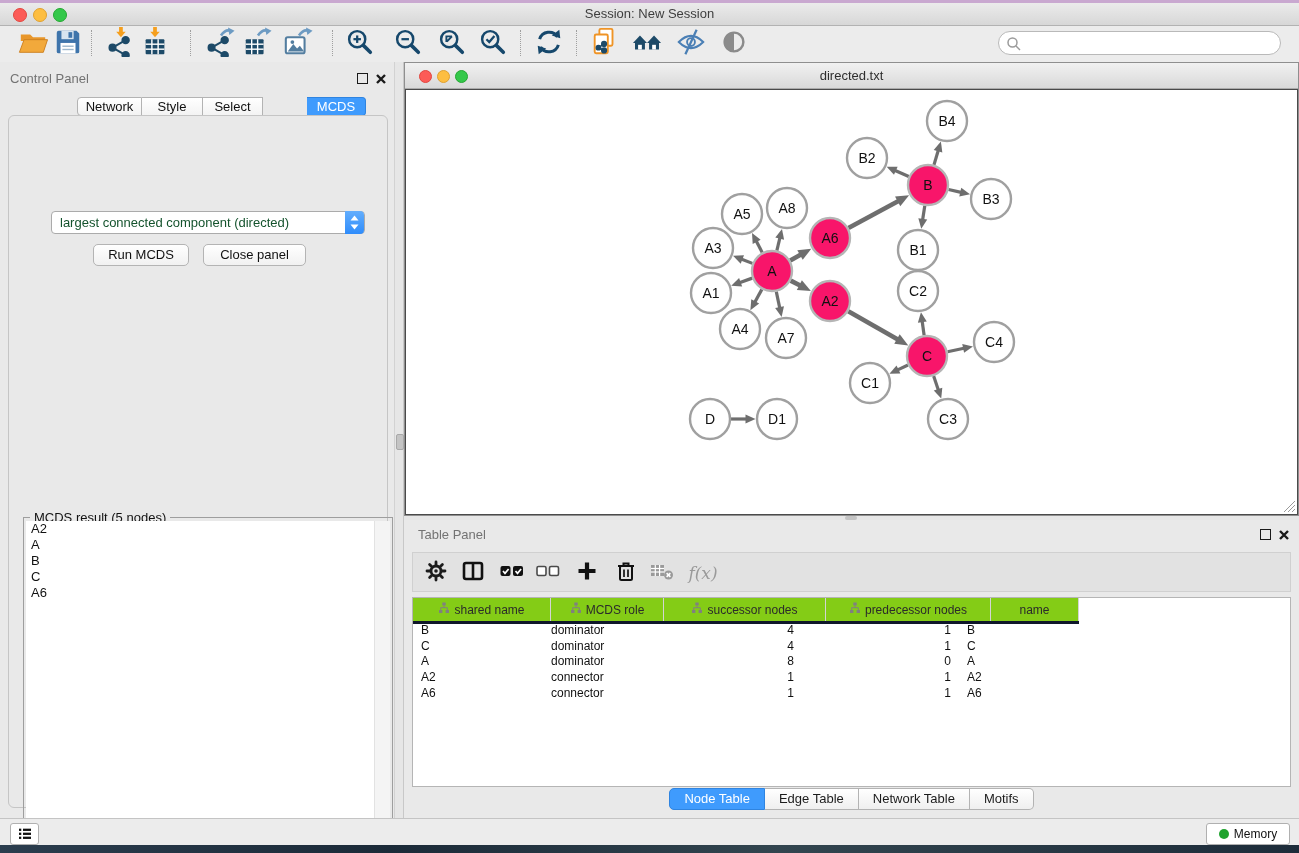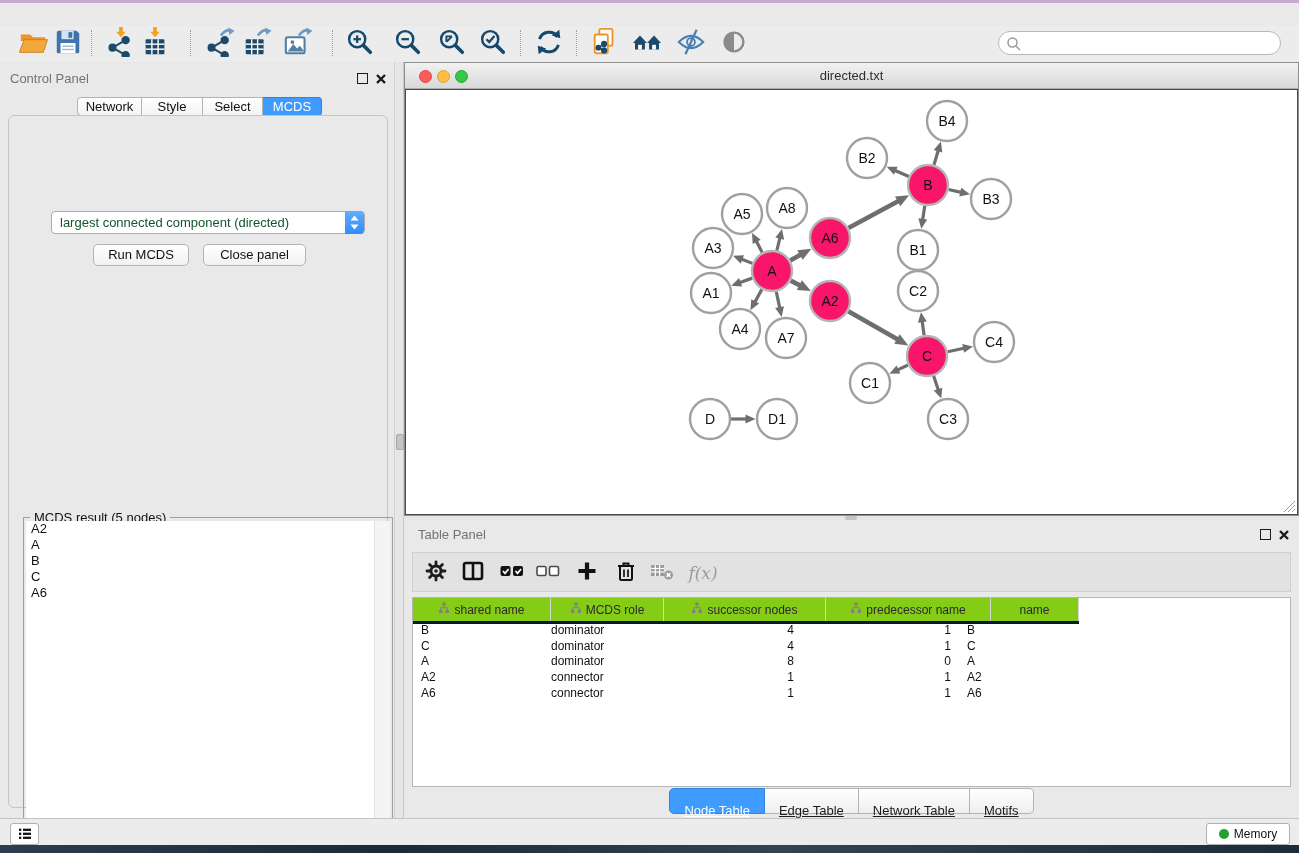--- a/index.html
+++ b/index.html
@@ -25,21 +25,21 @@
 
   
   #control-panel{left:0;top:62px;width:394px;height:756px;background:#e9e9e9;}
   .panel-title{position:absolute;font-size:13px;color:#737373;}
   .float-btn{position:absolute;width:11px;height:11px;border:1.6px solid #1a1a1a;box-sizing:border-box;background:transparent;}
   .close-btn{position:absolute;width:12px;height:12px;}
   #cp-tabpane{position:absolute;left:8px;top:53px;width:378px;height:691px;border:1px solid #c5c5c5;border-radius:6px;}
   .seg{position:absolute;height:19px;box-sizing:border-box;border:1px solid #b3b3b3;background:linear-gradient(#ffffff,#f3f3f3);font-size:13px;color:#111;text-align:center;line-height:18px;border-left-width:0;}
   .seg.first{border-left-width:1px;border-radius:4px 0 0 4px;}
   .seg.last{border-radius:0 4px 4px 0;}
-  .seg.sel{background:#3f9bfd;color:#fff;border-color:#2f84e0;}
+  .seg.sel{background:#3f9bfd;color:#fff;border-color:#2f84e0;margin-left:44px;}
   #opt-label{position:absolute;left:0;top:75px;width:394px;text-align:center;font-size:13px;color:#111;}
   #mcds-dropdown{position:absolute;left:42px;top:95px;width:314px;height:23px;background:#fff;border:1px solid #ababab;border-radius:4px;box-sizing:border-box;}
   #mcds-dropdown .dd-text{position:absolute;left:8px;top:3px;font-size:13px;color:#14532d;}
   #dd-stepper{position:absolute;right:0;top:-1px;width:19px;height:23px;background:linear-gradient(#63aefd,#2f8cfb);border-radius:0 4px 4px 0;}
   .btn{position:absolute;height:22px;box-sizing:border-box;border:1px solid #b4b4b4;border-radius:5px;background:linear-gradient(#ffffff,#f1f1f1);font-size:13px;color:#111;text-align:center;line-height:20px;}
   #result-group{position:absolute;left:14px;top:401px;width:368px;height:337px;border:1px solid #9e9e9e;}
   #result-label{position:absolute;left:6px;top:-8px;background:#e9e9e9;padding:0 4px;font-size:13px;color:#111;}
   #result-list{position:absolute;left:2px;top:3px;width:348px;height:331px;background:#fff;overflow:hidden;}
   #result-scroll{position:absolute;right:2px;top:3px;width:15px;height:331px;background:#f4f4f4;border-left:1px solid #e2e2e2;}
   .result-item{font-size:13px;color:#111;line-height:16px;padding-left:5px;}
@@ -62,39 +62,45 @@
   #table-panel{left:404px;top:520px;width:895px;height:298px;background:#e9e9e9;}
   #tp-toolbar{position:absolute;left:8px;top:32px;width:879px;height:40px;background:#e2e2e2;border:1px solid #d0d0d0;box-sizing:border-box;}
   .tp-btn{position:absolute;top:8px;width:30px;height:24px;display:flex;align-items:center;justify-content:center;}
   .fx-label{font-family:"DejaVu Serif",serif;font-style:italic;font-size:17px;color:#9a9a9a;}
   #tp-table{position:absolute;left:8px;top:77px;width:879px;height:190px;background:#fff;border:1px solid #b5b5b5;box-sizing:border-box;overflow:hidden;}
   #tp-header{position:absolute;left:0;top:0;height:23px;display:flex;background:#84cc16;border-bottom:3px solid #0f172a;}
   .th{box-sizing:border-box;border-right:1px solid #d4d4d4;display:flex;align-items:center;justify-content:center;gap:4px;font-size:12px;color:#2b2b2b;}
   .tr{position:absolute;left:0;height:16px;display:flex;}
   .td{box-sizing:border-box;font-size:12px;color:#111;line-height:16px;overflow:hidden;white-space:nowrap;}
   #tp-tabs{position:absolute;left:0;top:268px;width:895px;height:22px;display:flex;justify-content:center;}
-  .bottom-tab{height:22px;box-sizing:border-box;border:1px solid #b3b3b3;border-left-width:0;background:linear-gradient(#ffffff,#efefef);font-size:13px;color:#1c1c1c;text-align:center;line-height:20px;padding:12px 14px;text-decoration:underline;}
+  .bottom-tab{height:22px;box-sizing:border-box;border:1px solid #b3b3b3;border-left-width:0;background:linear-gradient(#ffffff,#efefef);font-size:13px;color:#1c1c1c;text-align:center;line-height:20px;padding:0 14px;}
   .bottom-tab.first{border-left-width:1px;border-radius:5px 0 0 5px;}
   .bottom-tab.last{border-radius:0 5px 5px 0;}
   .bottom-tab.sel{background:#3f9bfd;color:#fff;border-color:#2f84e0;}
 
   
   #statusbar{left:0;top:818px;width:1299px;height:27px;background:#ececec;border-top:1px solid #c4c4c4;box-sizing:border-box;}
   #status-list-btn{position:absolute;left:10px;top:4px;width:27px;height:20px;background:#fff;border:1px solid #b0b0b0;border-radius:3px;display:flex;align-items:center;justify-content:center;}
   #memory-btn{position:absolute;right:9px;top:4px;width:82px;height:20px;background:#fff;border:1px solid #b0b0b0;border-radius:3px;display:flex;align-items:center;justify-content:center;gap:5px;font-size:12px;color:#111;}
   #memory-dot{width:10px;height:10px;border-radius:50%;background:#1fa32e;}
   #desktop-bottom{left:0;top:845px;width:1299px;height:8px;background:linear-gradient(90deg,#2b3d4e,#1b2a38 30%,#32454f 60%,#1d2c3a);}
 </style>
 </head>
 <body>
 
 <div id="screen">
 
   <div id="desktop-top" class="abs"></div>
 
+  <div id="titlebar" class="abs">
+    <span class="tl red" style="left:13px;"></span>
+    <span class="tl yellow" style="left:33px;"></span>
+    <span class="tl green" style="left:53px;"></span>
+    <div id="window-title">Session: New Session</div>
+  </div>
 
   <div id="toolbar" class="abs">
       <span class="tb-btn" style="left: 15px;">
         <span><svg width="30" height="30" viewBox="0 0 32 32">
             <path d="M3 8h10l3 3h13v4H3z" fill="#e8962a"></path>
             <path d="M1.5 27L6.5 13.5h25L27 27z" fill="#f2a93b" stroke="#cd7f1e"></path>
           </svg></span>
       </span>
       <span class="tb-btn" style="left: 50px;">
         <span><svg width="30" height="30" viewBox="0 0 32 32">
@@ -494,21 +500,21 @@
               </svg></span>
             <span>successor nodes</span>
           </div>
           <div class="th" style="width: 165px;">
             <span><svg width="12" height="12" viewBox="0 0 12 12">
                 <rect x="4.3" y="0.5" width="3.4" height="3" fill="#808080"></rect>
                 <path d="M6 3.5v2.2M2.7 8V5.7h6.6V8" stroke="#808080" fill="none"></path>
                 <rect x="1" y="8" width="3.4" height="3" fill="#808080"></rect>
                 <rect x="7.6" y="8" width="3.4" height="3" fill="#808080"></rect>
               </svg></span>
-            <span>predecessor name</span>
+            <span>predecessor nodes</span>
           </div>
           <div class="th" style="width: 88px;">
             <span>name</span>
           </div>
         </div>
       <div id="tp-body">
           <div class="tr" style="top: 24px;">
             <div class="td" style="width: 130px; text-align: left; padding-left: 8px;">B</div>
             <div class="td" style="width: 105px; text-align: left; padding-left: 8px;">dominator</div>
             <div class="td" style="width: 154px; text-align: right; padding-right: 8px;">4</div>

